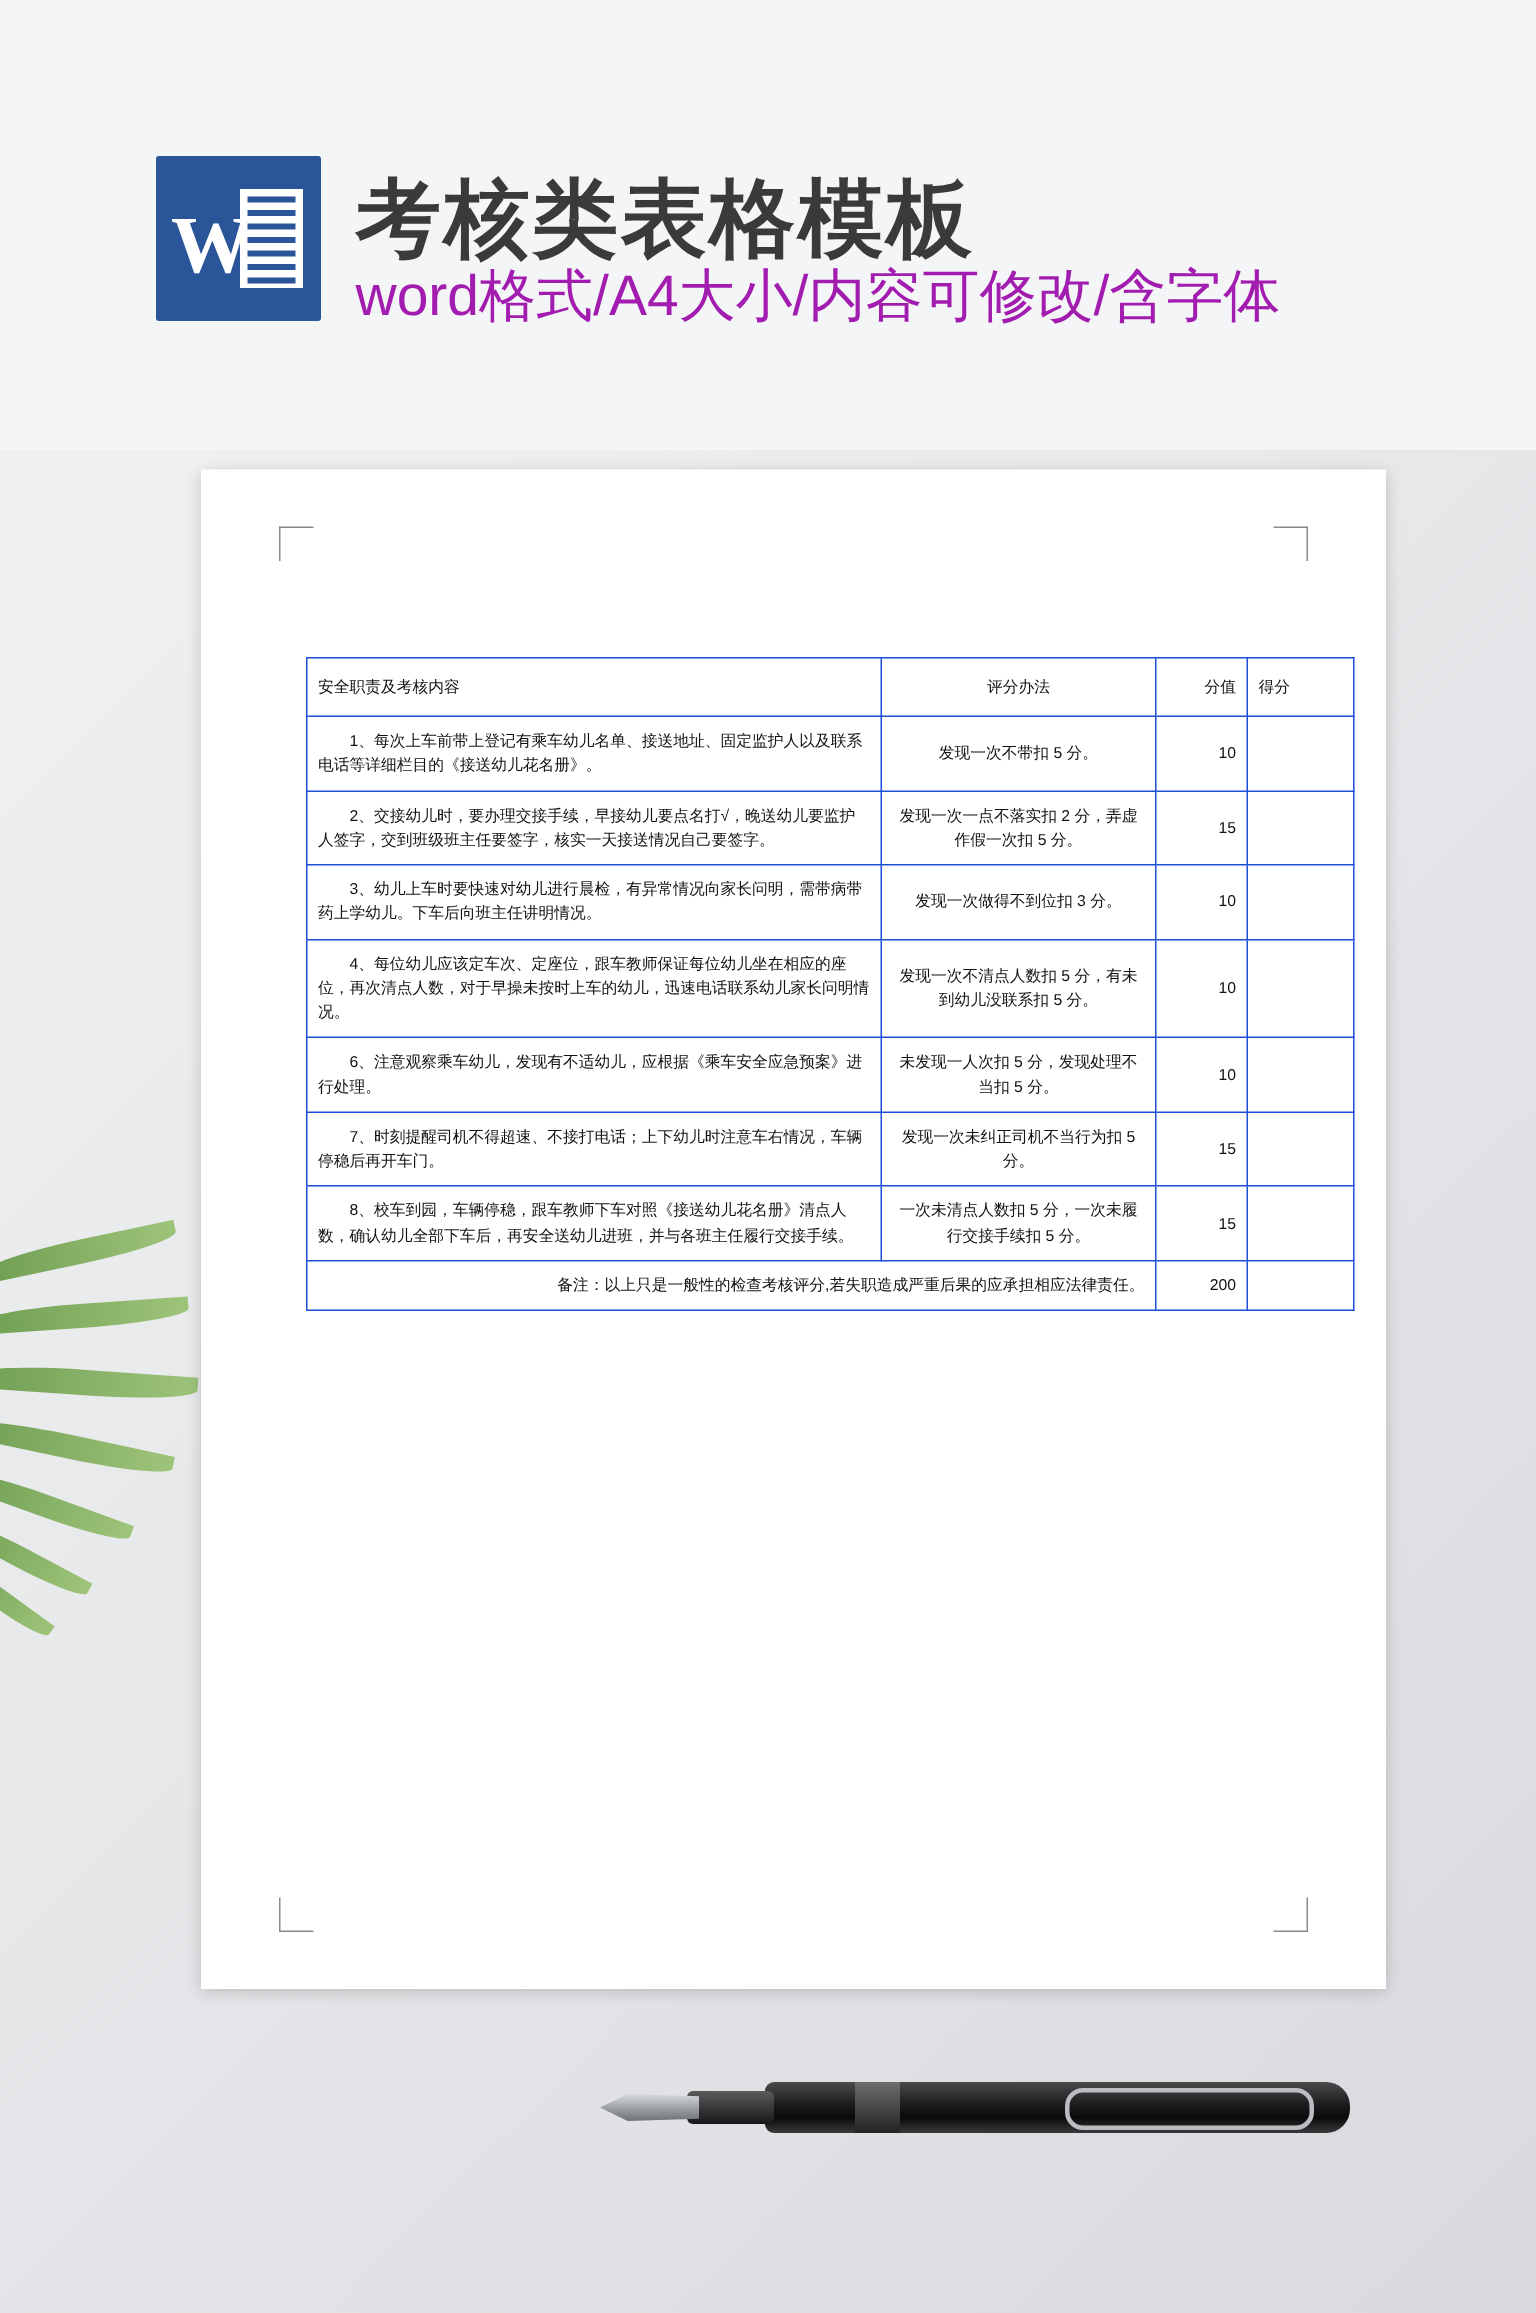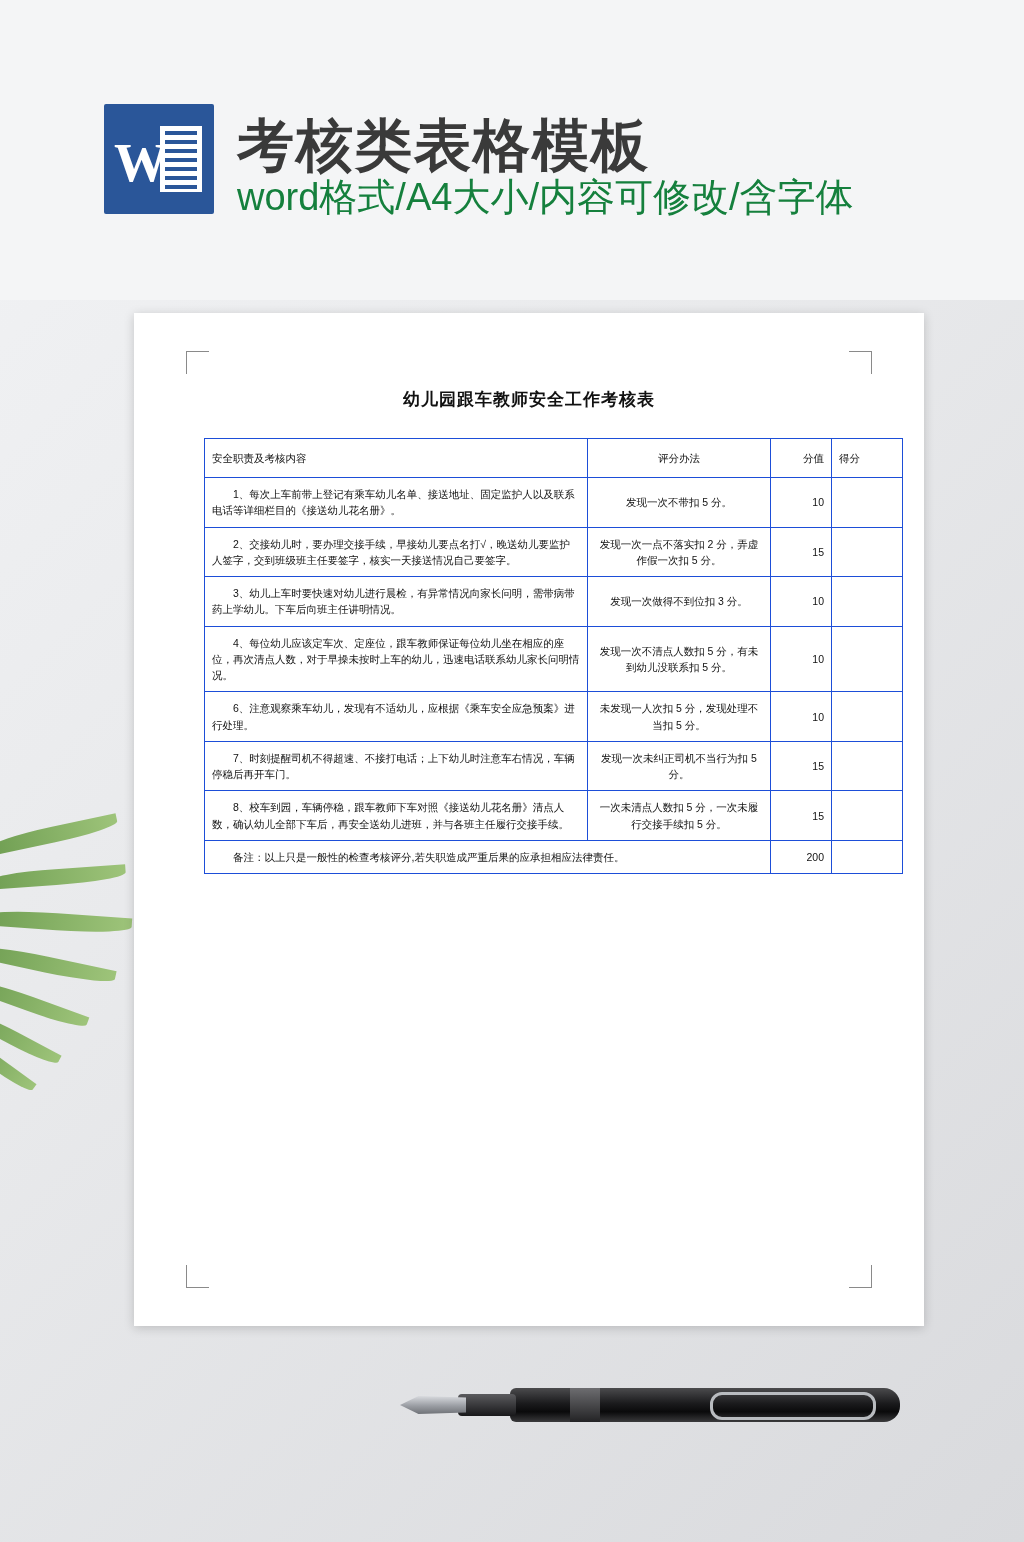--- a/index.html
+++ b/index.html
@@ -65,21 +65,21 @@
     font-weight: bold;
     color: #3a3a3a;
     letter-spacing: 2px;
     white-space: nowrap;
   }
   .title-sub {
     position: absolute;
     left: 237px;
     top: 172px;
     font-size: 38px;
-    color: #15803d;
+    color: #a21caf;
     letter-spacing: 0px;
     white-space: nowrap;
   }
 
   
   .page {
     position: absolute;
     left: 134px;
     top: 313px;
     width: 790px;
@@ -131,21 +131,21 @@
     color: #111111;
     vertical-align: middle;
     word-break: break-all;
   }
   td.c-content { width: 368px; }
   td.c-method  { width: 168px; text-align: center; }
   td.c-score   { width: 46px; text-align: right; }
   td.c-got     { width: 56px; }
   tr.head td { height: 22px; }
   td.indent { text-indent: 2em; }
-  td.note { text-indent: 2em; }
+  td.note { text-indent: 2em; text-align: right; }
 
   
   .leaves {
     position: absolute;
     left: -10px;
     top: 830px;
     width: 160px;
     height: 260px;
     pointer-events: none;
   }
@@ -240,21 +240,20 @@
   <div class="leaf" style="left:-20px;top:178px; width:100px; height:14px; transform: rotate(28deg);"></div>
   <div class="leaf" style="left:-22px;top:206px; width:80px;  height:13px; transform: rotate(36deg);"></div>
 </div>
 
 <div class="page">
   <div class="corner tl"></div>
   <div class="corner tr"></div>
   <div class="corner bl"></div>
   <div class="corner br"></div>
 
-  <div class="doc-title">幼儿园跟车教师安全工作考核表</div>
 
   <div class="tbl-wrap">
     <table class="assess">
       <tbody>
         <tr class="head">
           <td class="c-content">安全职责及考核内容</td>
           <td class="c-method">评分办法</td>
           <td class="c-score">分值</td>
           <td class="c-got">得分</td>
         </tr>

